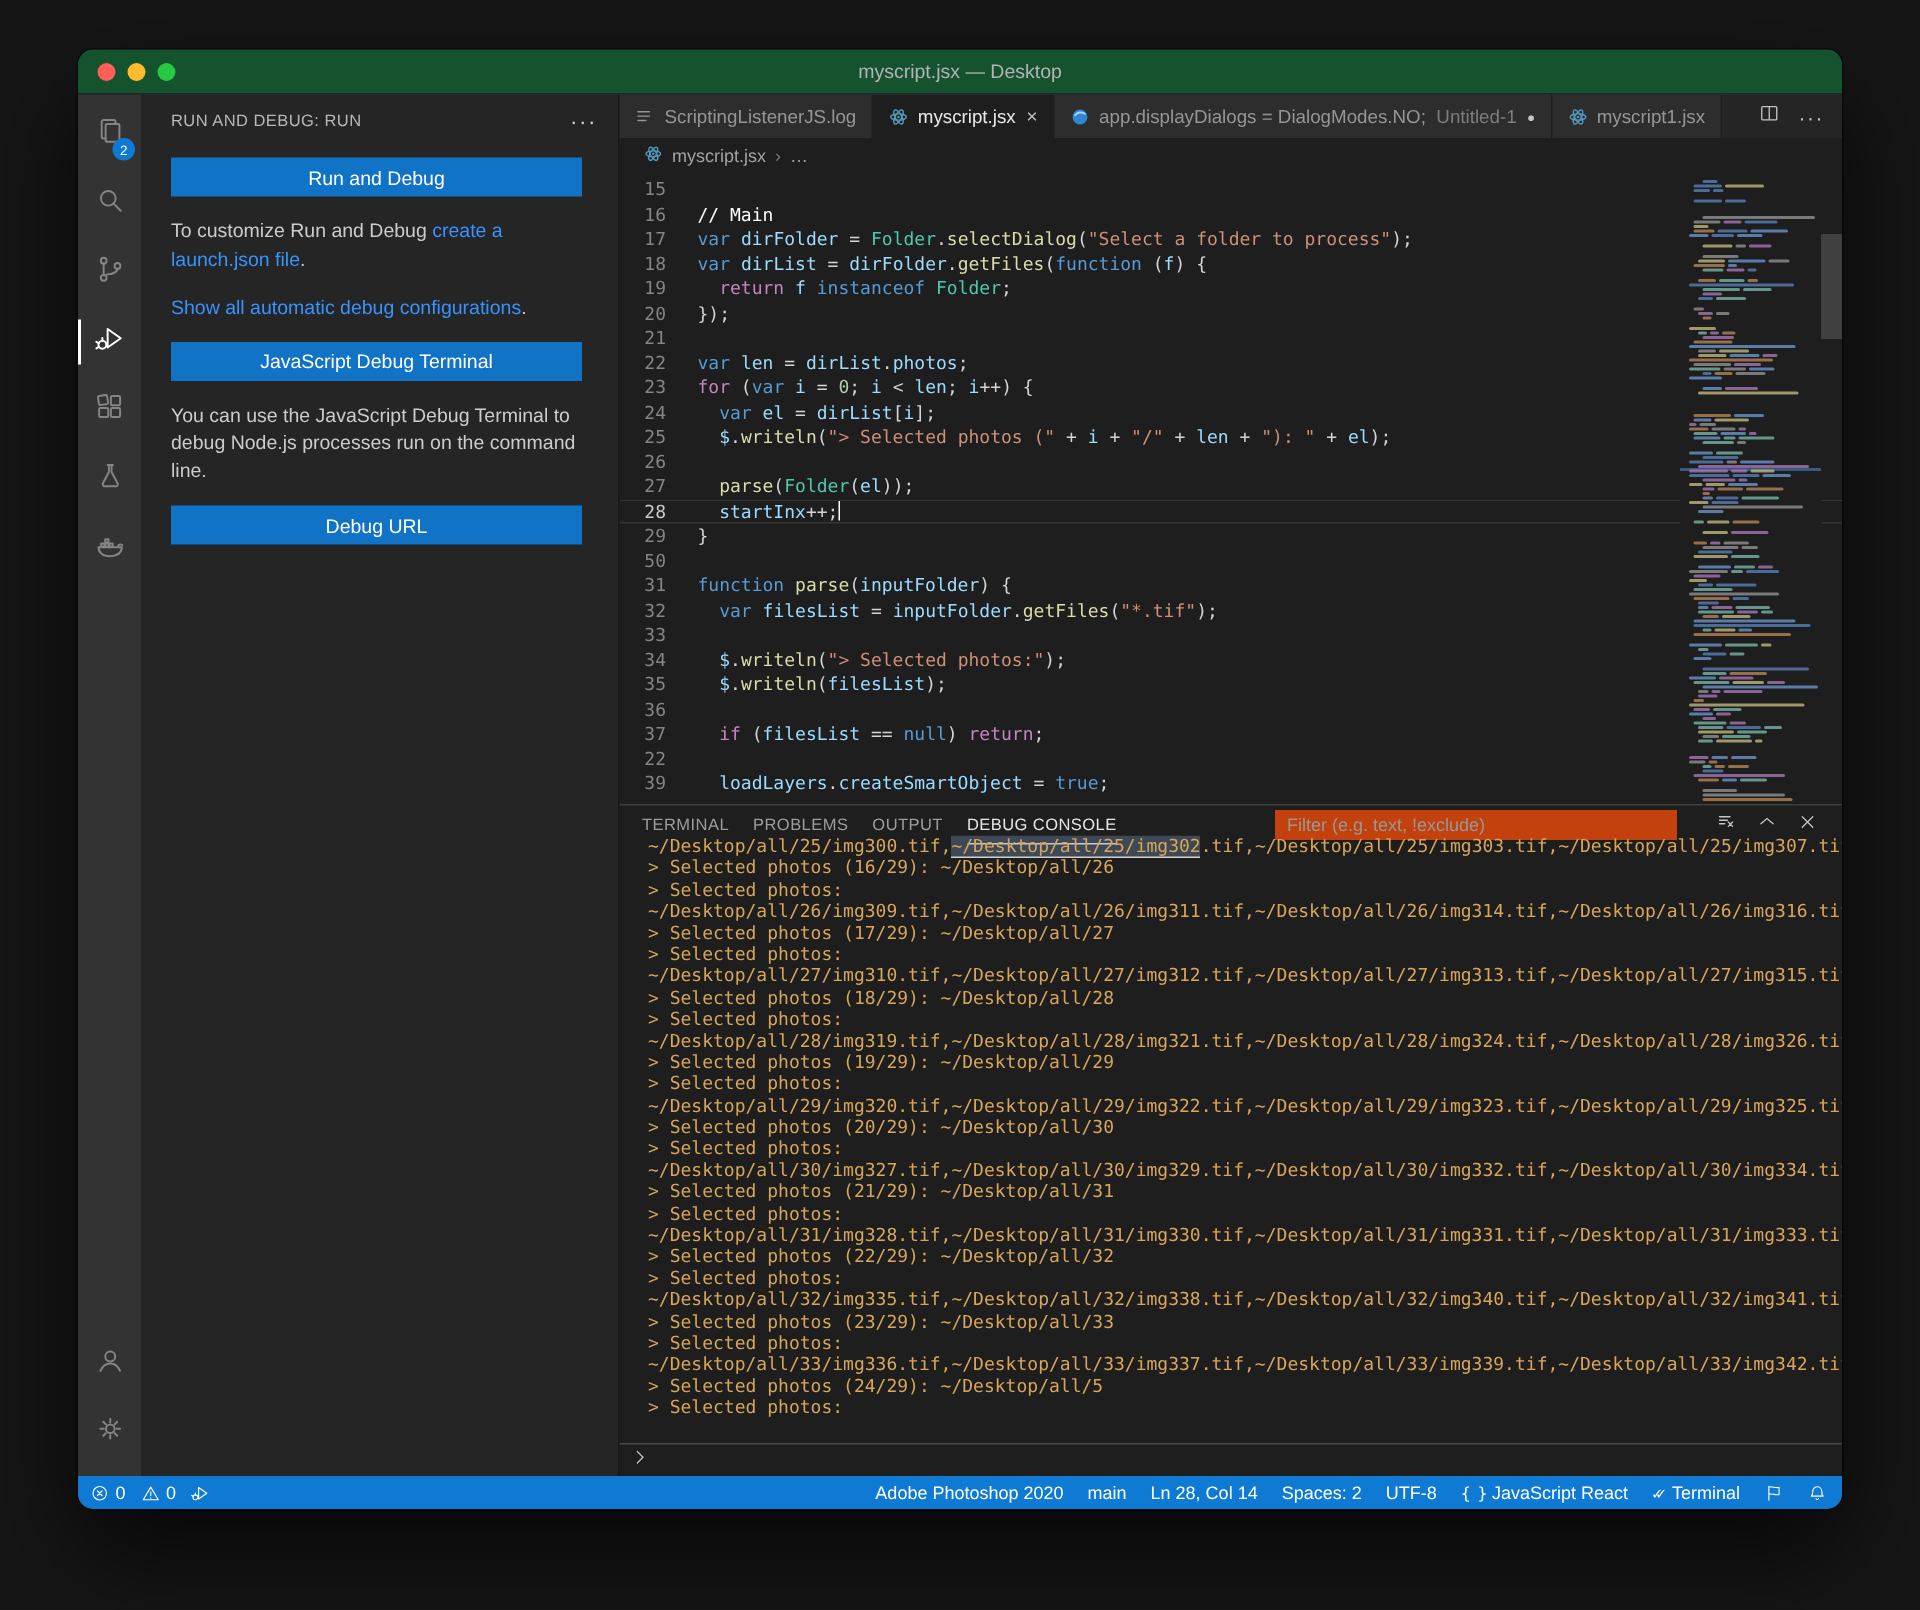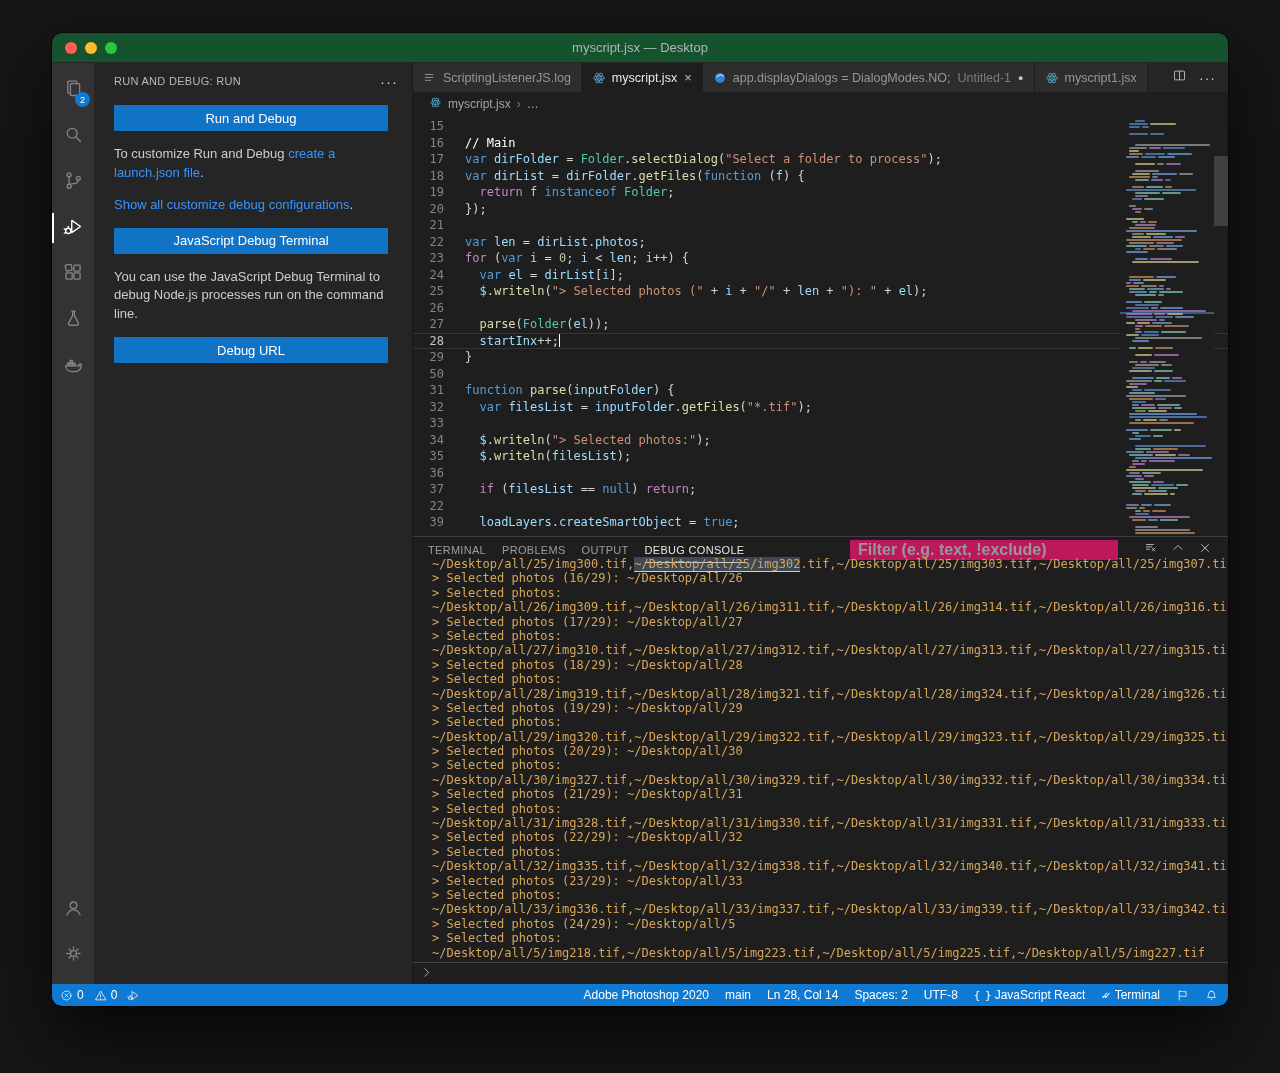--- a/index.html
+++ b/index.html
@@ -69,21 +69,21 @@
   .mm-row { display:flex; gap:2px; margin-bottom:1px; }
   .mm-seg { height:2px; border-radius:1px; }
   .mm-current { position:absolute; left:0; right:0; top:196px; height:2px; background:rgba(86,140,210,.55); }
   .vscroll { position:absolute; right:0; top:40px; width:14px; height:70px; background:rgba(121,121,121,.38); cursor:pointer; }
 
   
   .panel { height:448px; flex:0 0 auto; display:flex; flex-direction:column; border-top:1px solid #3f3f3f; background:#1e1e1e; }
   .panel-header { height:26px; flex:0 0 auto; display:flex; align-items:center; gap:16px; padding:0 8px 0 15px; }
   .ptab { height:100%; display:flex; align-items:center; font-size:11px; color:#9d9d9d; letter-spacing:.3px; border-bottom:1px solid transparent; cursor:pointer; }
   .ptab.active { color:#e7e7e7; border-bottom-color:#e7e7e7; }
-  .filter { margin-left:auto; width:268px; height:20px; background:#be185d; border:none; color:#cccccc; font-size:16px; font-family:inherit; padding:0 8px; outline:none;font-weight:bold; }
+  .filter { margin-left:auto; width:268px; height:20px; background:#c2410c; border:none; color:#cccccc; font-size:12px; font-family:inherit; padding:0 8px; outline:none; }
   .filter::placeholder { color:#989898; }
   .panel-icons { display:flex; align-items:center; gap:13px; color:#c5c5c5; padding:0 8px 0 10px; }
   .panel-icons svg { width:14px; height:14px; fill:none; stroke:currentColor; stroke-width:1.5; stroke-linecap:round; cursor:pointer; }
 
   .console { flex:1; min-height:0; overflow:hidden; padding-left:19px; margin-top:-6px;
     font-family:"DejaVu Sans Mono", monospace; font-size:12px; color:#d7a65b; }
   .cline { height:14.4px; line-height:14.4px; white-space:nowrap; }
   .sel { background:rgba(125,155,190,.35); border-bottom:1px solid #cfcfcf; }
 
   .prompt-row { height:22px; flex:0 0 auto; border-top:1px solid #464646; display:flex; align-items:center; padding-left:7px; color:#b9c3cc; }
@@ -183,21 +183,21 @@
     </div>
 
     <div class="sidebar">
       <div class="side-header">
         <span class="hdr">RUN AND DEBUG: RUN</span>
         <span class="dots">···</span>
       </div>
       <div class="side-body">
         <button class="btn">Run and Debug</button>
         <p class="hint"><span>To customize Run and Debug </span><a>create a launch.json file</a><span>.</span></p>
-        <p class="hint"><a>Show all customize debug configurations</a><span>.</span></p>
+        <p class="hint"><a>Show all automatic debug configurations</a><span>.</span></p>
         <button class="btn">JavaScript Debug Terminal</button>
         <p class="hint">You can use the JavaScript Debug Terminal to debug Node.js processes run on the command line.</p>
         <button class="btn">Debug URL</button>
       </div>
     </div>
 
     <div class="editor-col">
       <div class="tabbar">
         <div class="tabs" id="tabs">
             <div class="tab">
@@ -791,21 +791,20 @@
             <div class="cline">&gt; Selected photos:</div>
             <div class="cline">~/Desktop/all/31/img328.tif,~/Desktop/all/31/img330.tif,~/Desktop/all/31/img331.tif,~/Desktop/all/31/img333.tif</div>
             <div class="cline">&gt; Selected photos (22/29): ~/Desktop/all/32</div>
             <div class="cline">&gt; Selected photos:</div>
             <div class="cline">~/Desktop/all/32/img335.tif,~/Desktop/all/32/img338.tif,~/Desktop/all/32/img340.tif,~/Desktop/all/32/img341.tif</div>
             <div class="cline">&gt; Selected photos (23/29): ~/Desktop/all/33</div>
             <div class="cline">&gt; Selected photos:</div>
             <div class="cline">~/Desktop/all/33/img336.tif,~/Desktop/all/33/img337.tif,~/Desktop/all/33/img339.tif,~/Desktop/all/33/img342.tif</div>
             <div class="cline">&gt; Selected photos (24/29): ~/Desktop/all/5</div>
             <div class="cline">&gt; Selected photos:</div>
-            <div class="cline">~/Desktop/all/5/img218.tif,~/Desktop/all/5/img223.tif,~/Desktop/all/5/img225.tif,~/Desktop/all/5/img227.tif</div>
           </div>
         <div class="prompt-row">
           <span><svg viewBox="0 0 24 24">
                 <path d="M9 5l7 7-7 7"></path>
               </svg></span>
         </div>
       </div>
     </div>
   </div>
 

